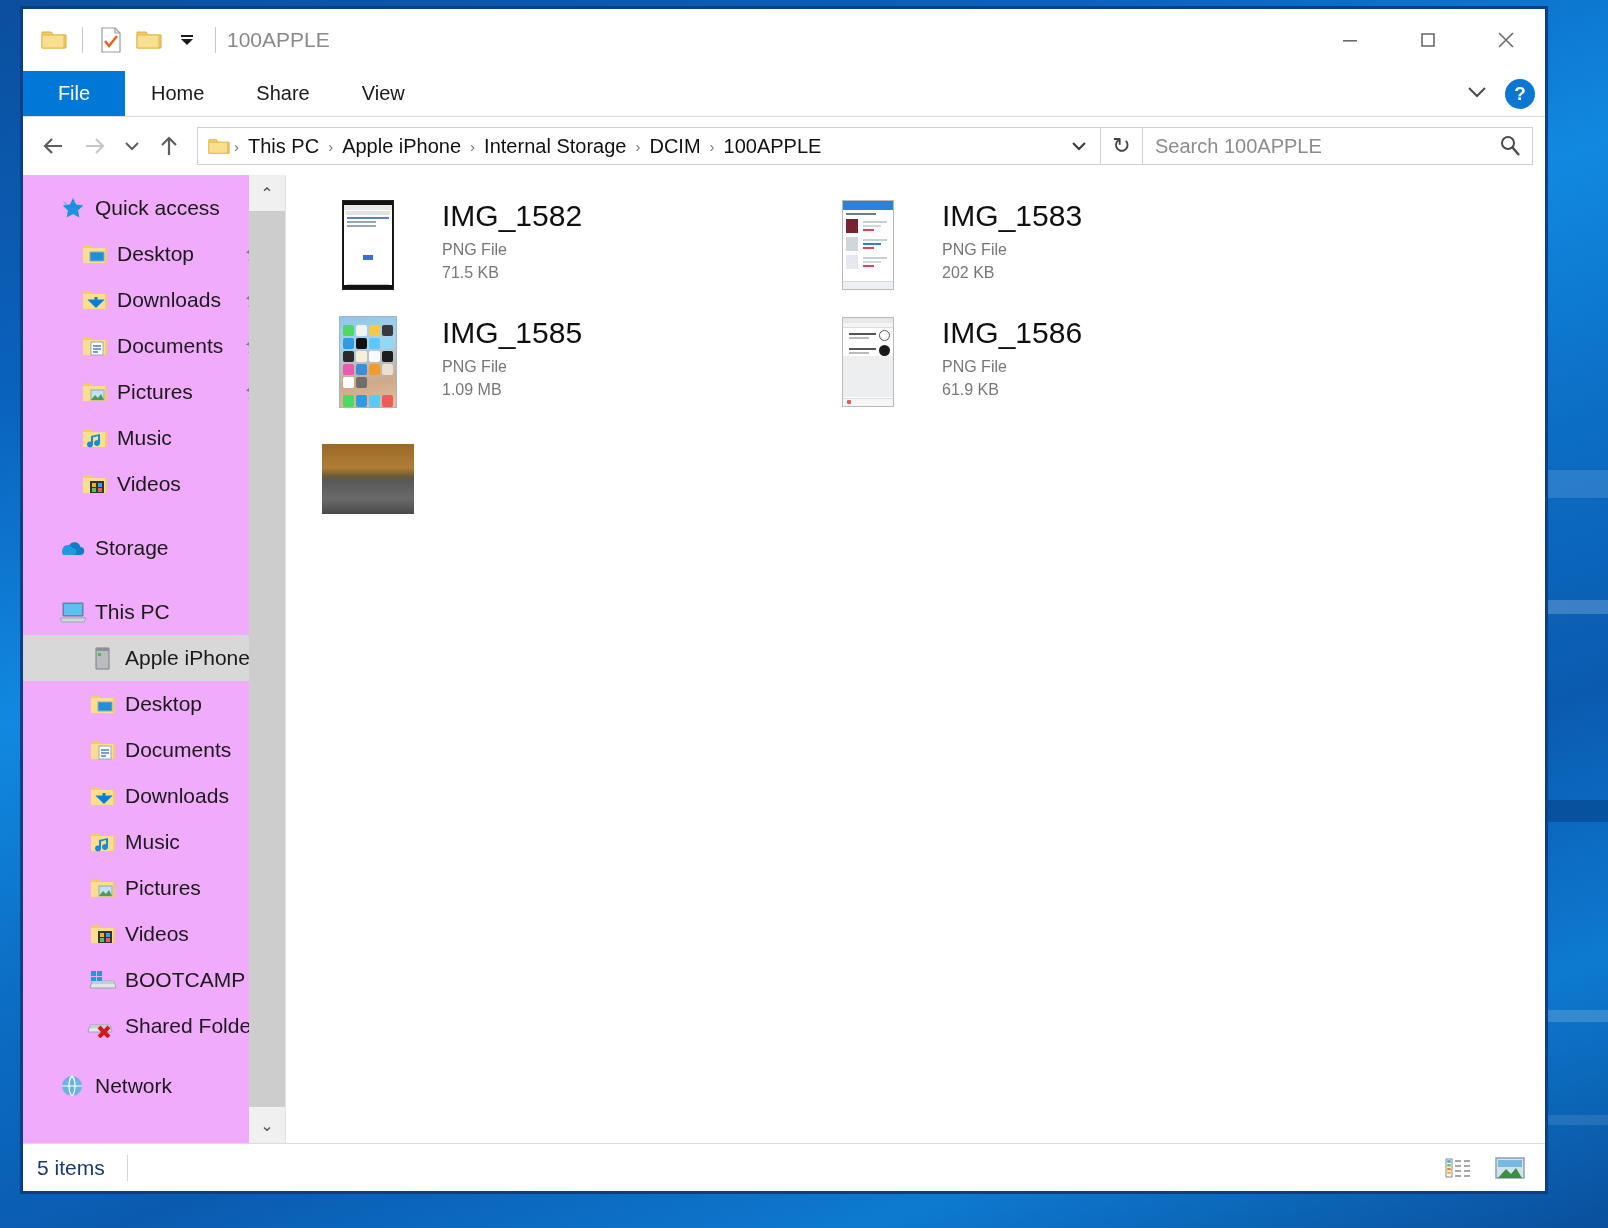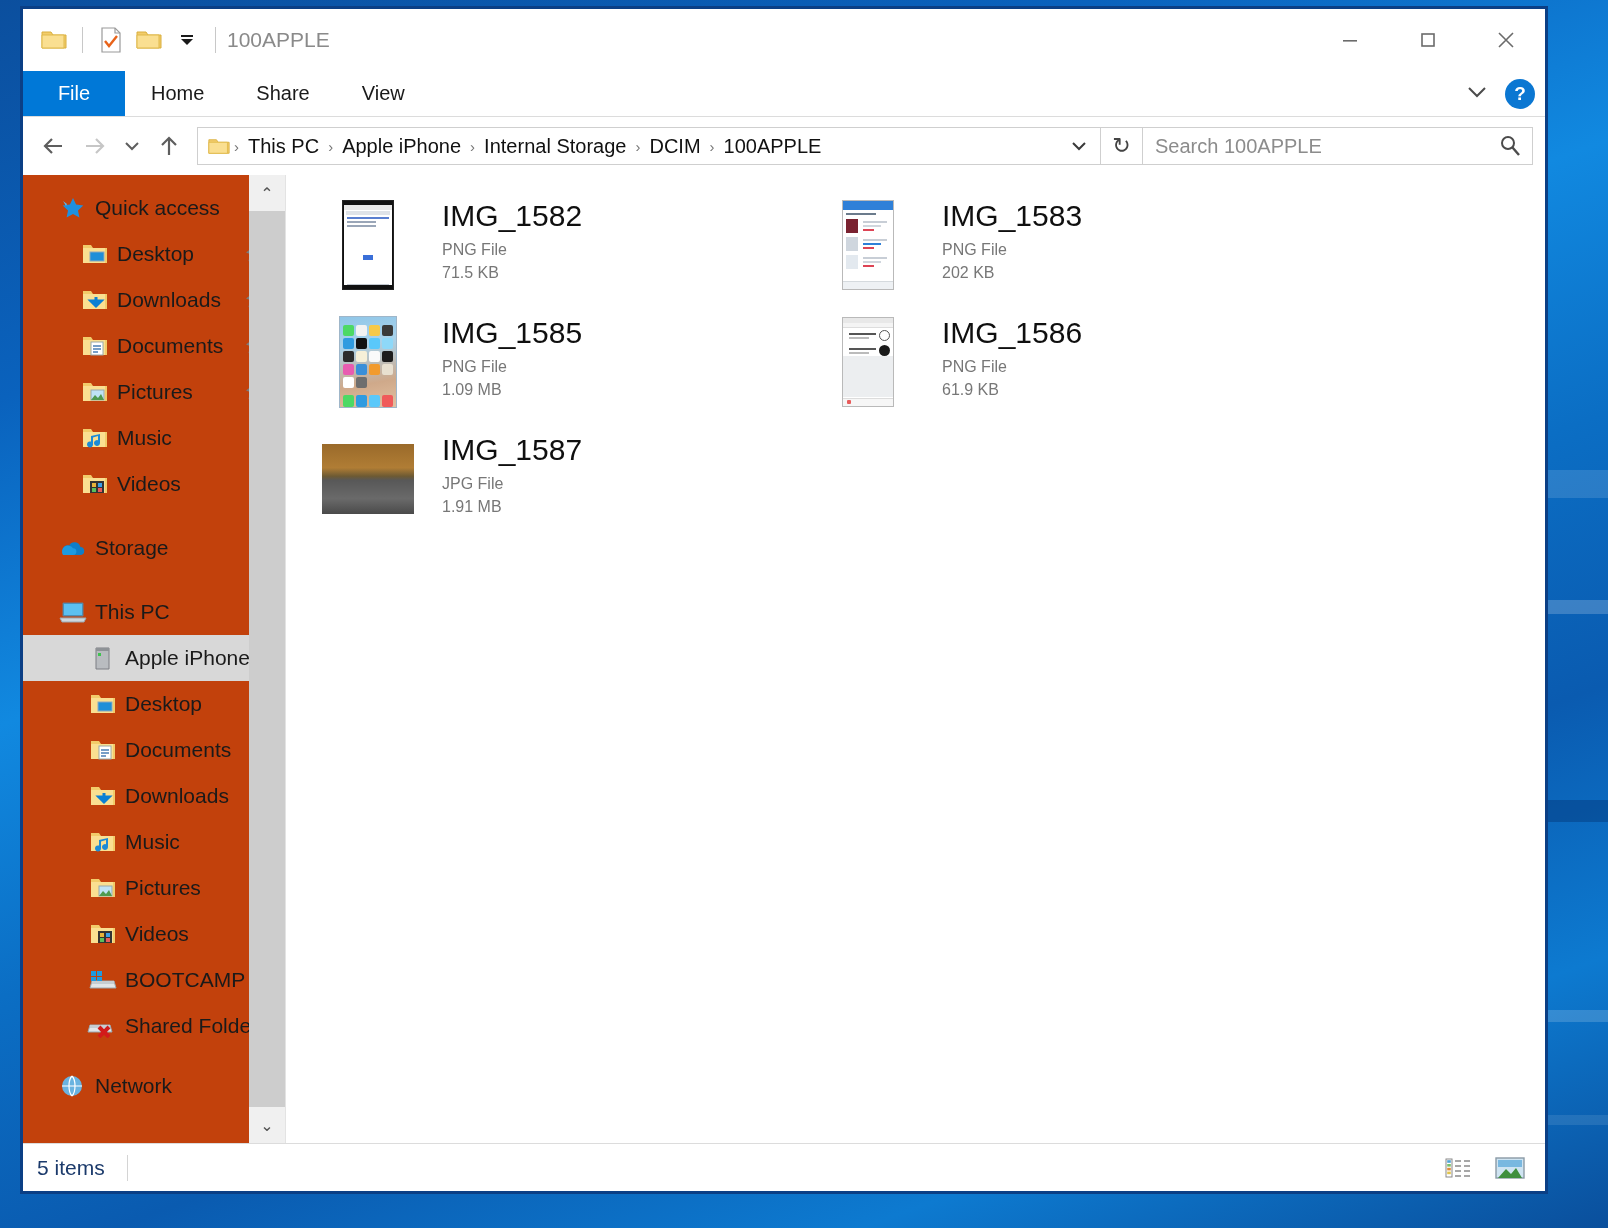--- a/index.html
+++ b/index.html
@@ -85,21 +85,21 @@
   .searchbox input {
     flex:1; border:none; outline:none; font-size:20px; color:#767676;
     font-family:"Liberation Sans", sans-serif; background:transparent;
   }
   .searchbox input::placeholder { color:#8c8c8c; }
   .searchicon { width:44px; display:flex; align-items:center; justify-content:center; }
 
   
   .body { flex:1; display:flex; min-height:0; position:relative; }
   .navpane {
-    width:262px; flex:0 0 262px; background:#c2410c; position:relative;
+    width:262px; flex:0 0 262px; background:#f0abfc; position:relative;
     overflow:hidden; padding-top:10px;
   }
   .navrow {
     display:flex; align-items:center; height:46px; padding-left:28px;
     font-size:21px; color:#1a1a1a; white-space:nowrap; position:relative;
   }
   .navrow.root { padding-left:34px; }
   .navrow.child { padding-left:56px; }
   .navrow.grandchild { padding-left:64px; }
   .navrow.selected { background:#d8d8d8; }
@@ -699,25 +699,20 @@
             <div class="fname">IMG_1586</div>
             <div class="fsub">PNG File</div>
             <div class="fsub">61.9 KB</div>
           </div>
         </div>
 
         <div class="tile">
           <div class="thumbwrap">
             <div class="photo"></div>
           </div>
-          <div class="meta">
-            <div class="fname">IMG_1587</div>
-            <div class="fsub">JPG File</div>
-            <div class="fsub">1.91 MB</div>
-          </div>
         </div>
 
       </div>
     </div>
   </div>
 
   <div class="statusbar">
     <span class="stext">5 items</span>
     <span class="sdiv"></span>
     <span class="sright">

